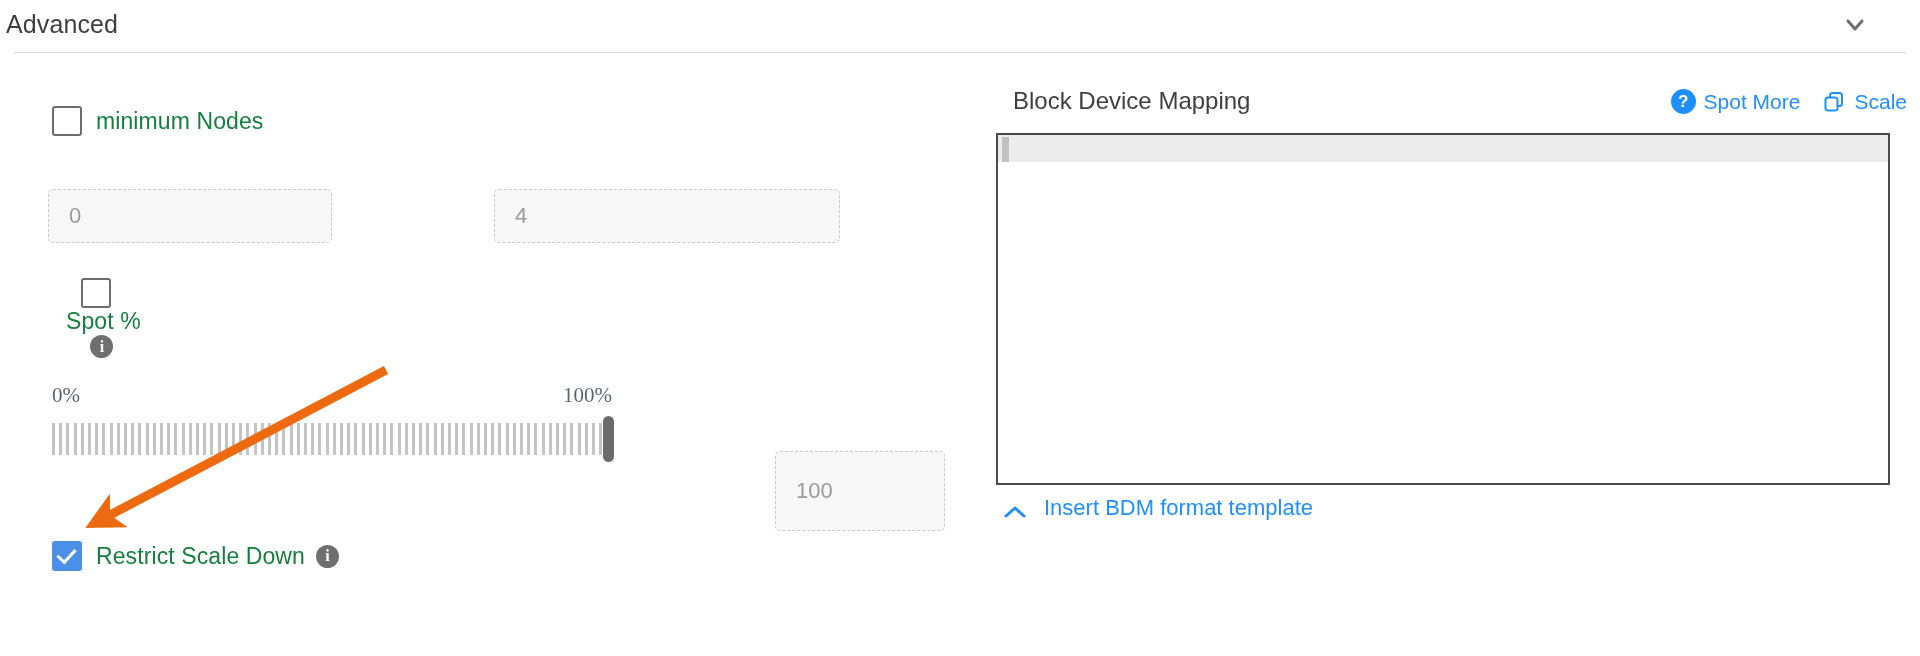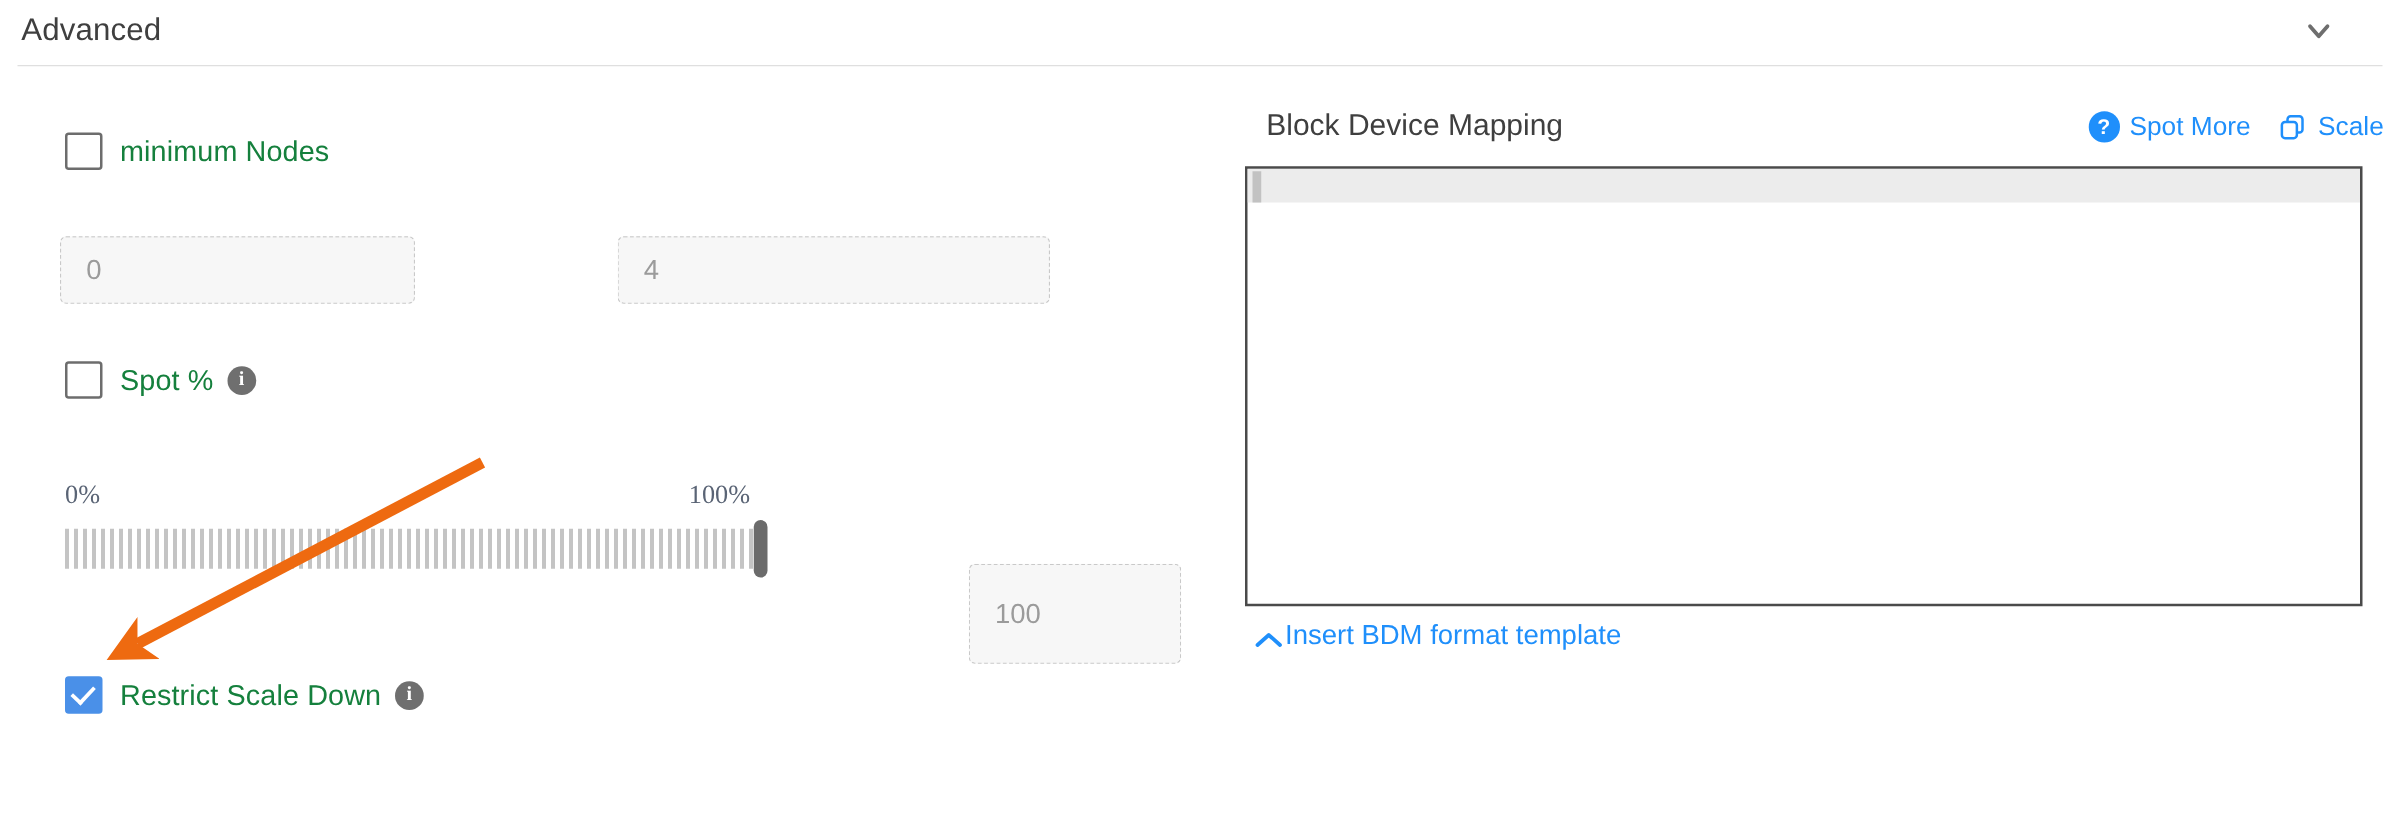--- a/index.html
+++ b/index.html
@@ -19,21 +19,21 @@
   
   .panel-header {
     position: absolute;
     left: 0; top: 0;
     width: 1920px;
     height: 53px;
     box-sizing: border-box;
   }
   .panel-title {
     position: absolute;
-    left: 17px;
+    left: 6px;
     top: 10px;
     font-size: 25px;
     font-weight: 400;
     color: #3f3f3f;
     letter-spacing: .1px;
     white-space: nowrap;
   }
   .collapse-chevron {
     position: absolute;
     right: 50px;
@@ -141,21 +141,21 @@
     height: 90px;
   }
   .slider-minlabel, .slider-maxlabel {
     position: absolute;
     top: 0;
     font-size: 21px;
     color: #5a6475;
     font-family: "Liberation Serif", serif;
   }
   .slider-minlabel { left: 0; }
-  .slider-maxlabel { right: 12px; }
+  .slider-maxlabel { right: 0; }
   .slider-track {
     position: absolute;
     left: 0;
     top: 40px;
     width: 560px;
     height: 32px;
     background-image: repeating-linear-gradient(
         to right,
         #c4c4c4 0px, #c4c4c4 3px,
         transparent 3px, transparent 7.2px);
@@ -258,20 +258,21 @@
     height: 25px;
     background: #c2c2c2;
   }
 
   .bdm-bottom {
     position: absolute;
     left: 6px;
     top: 442px;
     display: flex;
     align-items: center;
+    gap: 16px;
     color: #1f8ffb;
     font-size: 22px;
     cursor: pointer;
     white-space: nowrap;
   }
   .chev-up { width: 26px; height: 16px; flex: 0 0 auto; }
 </style>
 </head>
 <body>
 
@@ -288,21 +289,21 @@
 <div class="left-col">
 
   <div class="chk-row" style="left:52px; top:53px;">
     <div class="chk-box"></div>
     <div class="chk-label">minimum Nodes</div>
   </div>
   <div class="num-field" style="left:48px; top:136px; width:284px;">0</div>
 
   <div class="num-field" style="left:494px; top:136px; width:346px;">4</div>
 
-  <div class="chk-row" style="left:52px; top:236px;">
+  <div class="chk-row" style="left:52px; top:225px;flex-direction:column;">
     <div class="chk-box"></div>
     <div class="chk-label">Spot %</div>
     <div class="info-icon">i</div>
   </div>
 
   <div class="slider-wrap">
     <div class="slider-minlabel">0%</div>
     <div class="slider-maxlabel">100%</div>
     <div class="slider-track"></div>
     <div class="slider-thumb"></div>

